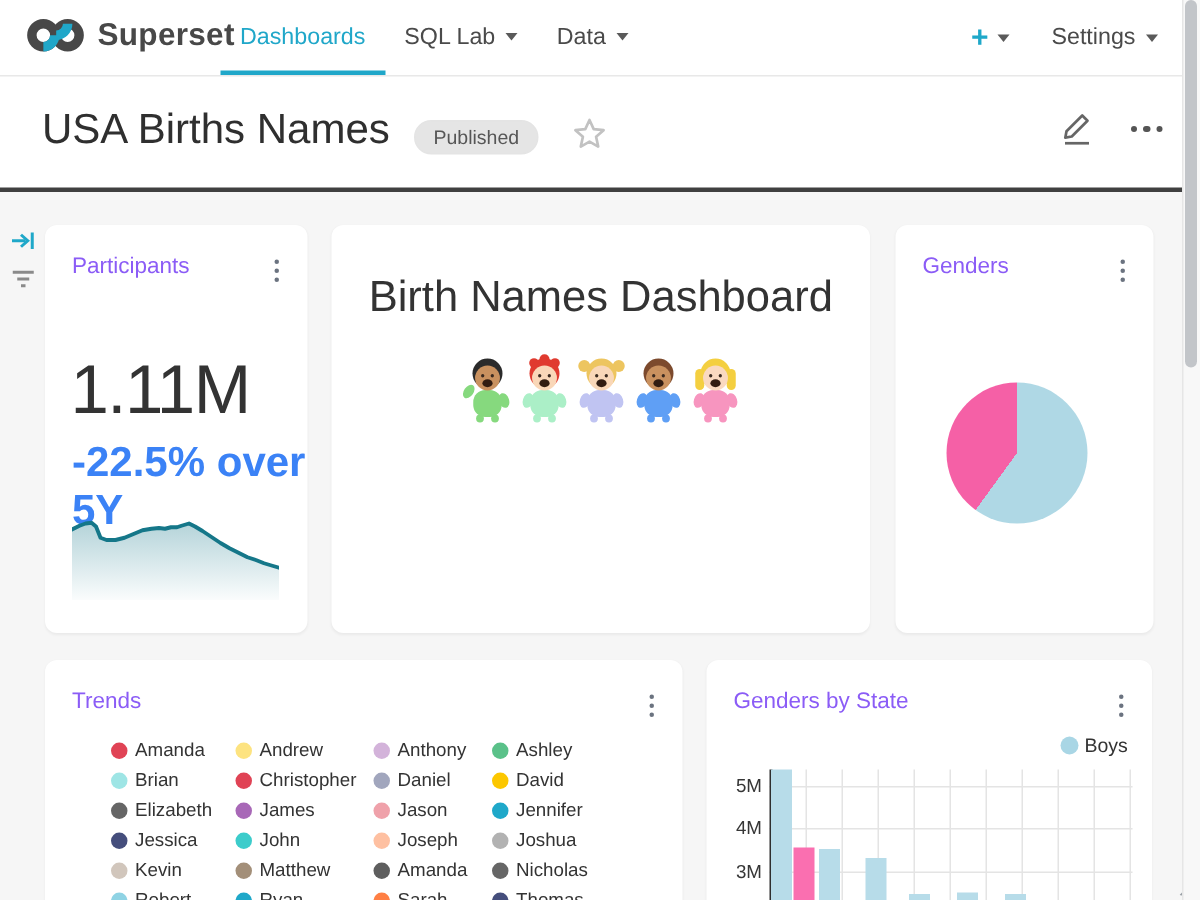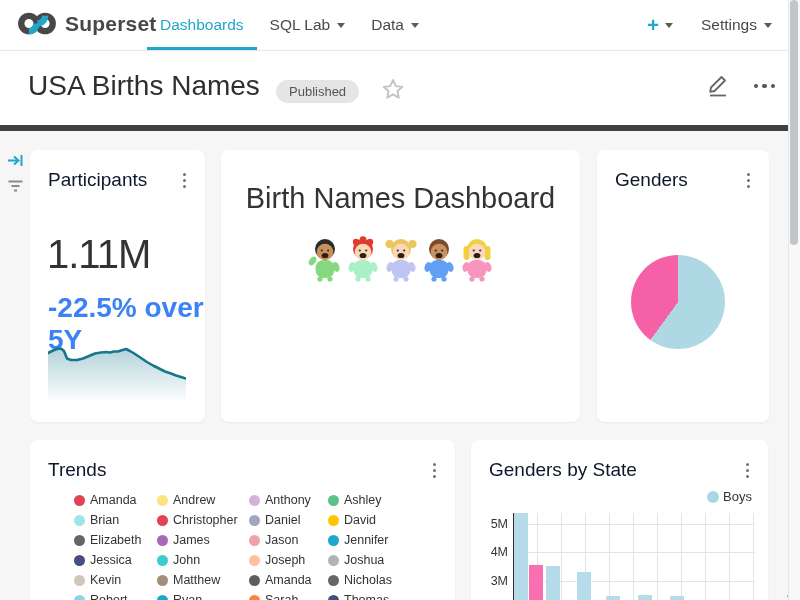--- a/index.html
+++ b/index.html
@@ -19,39 +19,39 @@
          border-top:5px solid #5A5A5A;margin-left:7px;vertical-align:2px;}
   .nav-item.has-caret .caret{display:inline-block;}
   .nav-right{position:absolute;right:28px;top:0;height:50px;display:flex;align-items:center;gap:28px;}
   .plus-wrap{display:flex;align-items:center;gap:6px;cursor:pointer;}
   .plus{color:#1FA8C9;font-weight:700;font-size:20px;line-height:1;}
   .plus-caret,.settings-caret{width:0;height:0;border-left:4.5px solid transparent;border-right:4.5px solid transparent;border-top:5px solid #5A5A5A;}
   .settings-wrap{display:flex;align-items:center;gap:7px;cursor:pointer;font-size:15.5px;color:#4A4A4A;}
 
   
   .titlebar{position:absolute;left:0;top:50px;width:800px;height:75px;background:#fff;
-            border-bottom:6px solid #404040;z-index:4;}
+            border-bottom:3px solid #404040;z-index:4;}
   .dash-title{position:absolute;left:28px;top:20px;font-size:28px;font-weight:500;color:#2F2F2F;}
   .badge{position:absolute;left:276px;top:30px;background:#e5e5e5;border:1px solid #E4E4E4;color:#565656;
          font-size:13px;padding:3px 12px;border-radius:12px;cursor:pointer;}
   .star{position:absolute;left:381px;top:27px;cursor:pointer;}
   .edit-ic{position:absolute;right:70px;top:22px;cursor:pointer;}
   .dots-h{position:absolute;right:25px;top:34px;display:flex;gap:4px;cursor:pointer;}
   .dots-h i{width:4.4px;height:4.4px;border-radius:50%;background:#555;display:block;}
 
   
   .dash{position:absolute;left:0;top:125px;width:800px;height:475px;background:#F6F6F6;overflow:hidden;}
   .gutter-ic{position:absolute;cursor:pointer;}
   .card{position:absolute;background:#fff;border-radius:8px;box-shadow:0 1px 2px rgba(0,0,0,.05);}
-  .card-title{position:absolute;left:18px;top:19px;font-size:19px;font-weight:500;color:#0f172a;}
+  .card-title{position:absolute;left:18px;top:19px;font-size:15px;font-weight:500;color:#8b5cf6;}
   .kebab{position:absolute;right:17px;top:21px;display:flex;flex-direction:column;gap:2.6px;cursor:pointer;padding:2px;}
   .kebab i{width:3.4px;height:3.4px;border-radius:50%;background:#6B7380;display:block;}
 
   
-  .big-number{position:absolute;left:17px;top:82px;font-size:40px;font-weight:500;color:#333;letter-spacing:-1px;}
+  .big-number{position:absolute;left:17px;top:82px;font-size:46px;font-weight:500;color:#333;letter-spacing:-1px;}
   .subheader{position:absolute;left:18px;top:142px;font-size:28px;color:#3b82f6;font-weight:bold;}
   .spark{position:absolute;left:18px;top:190px;}
 
   
   .md-head{position:absolute;left:0;top:32px;width:100%;text-align:center;font-size:29px;font-weight:500;color:#333;}
   .kids{position:absolute;left:0;top:86px;width:100%;display:flex;justify-content:center;gap:2px;}
 
   
   .pie{position:absolute;left:34px;top:105px;width:94px;height:94px;border-radius:50%;}
 

